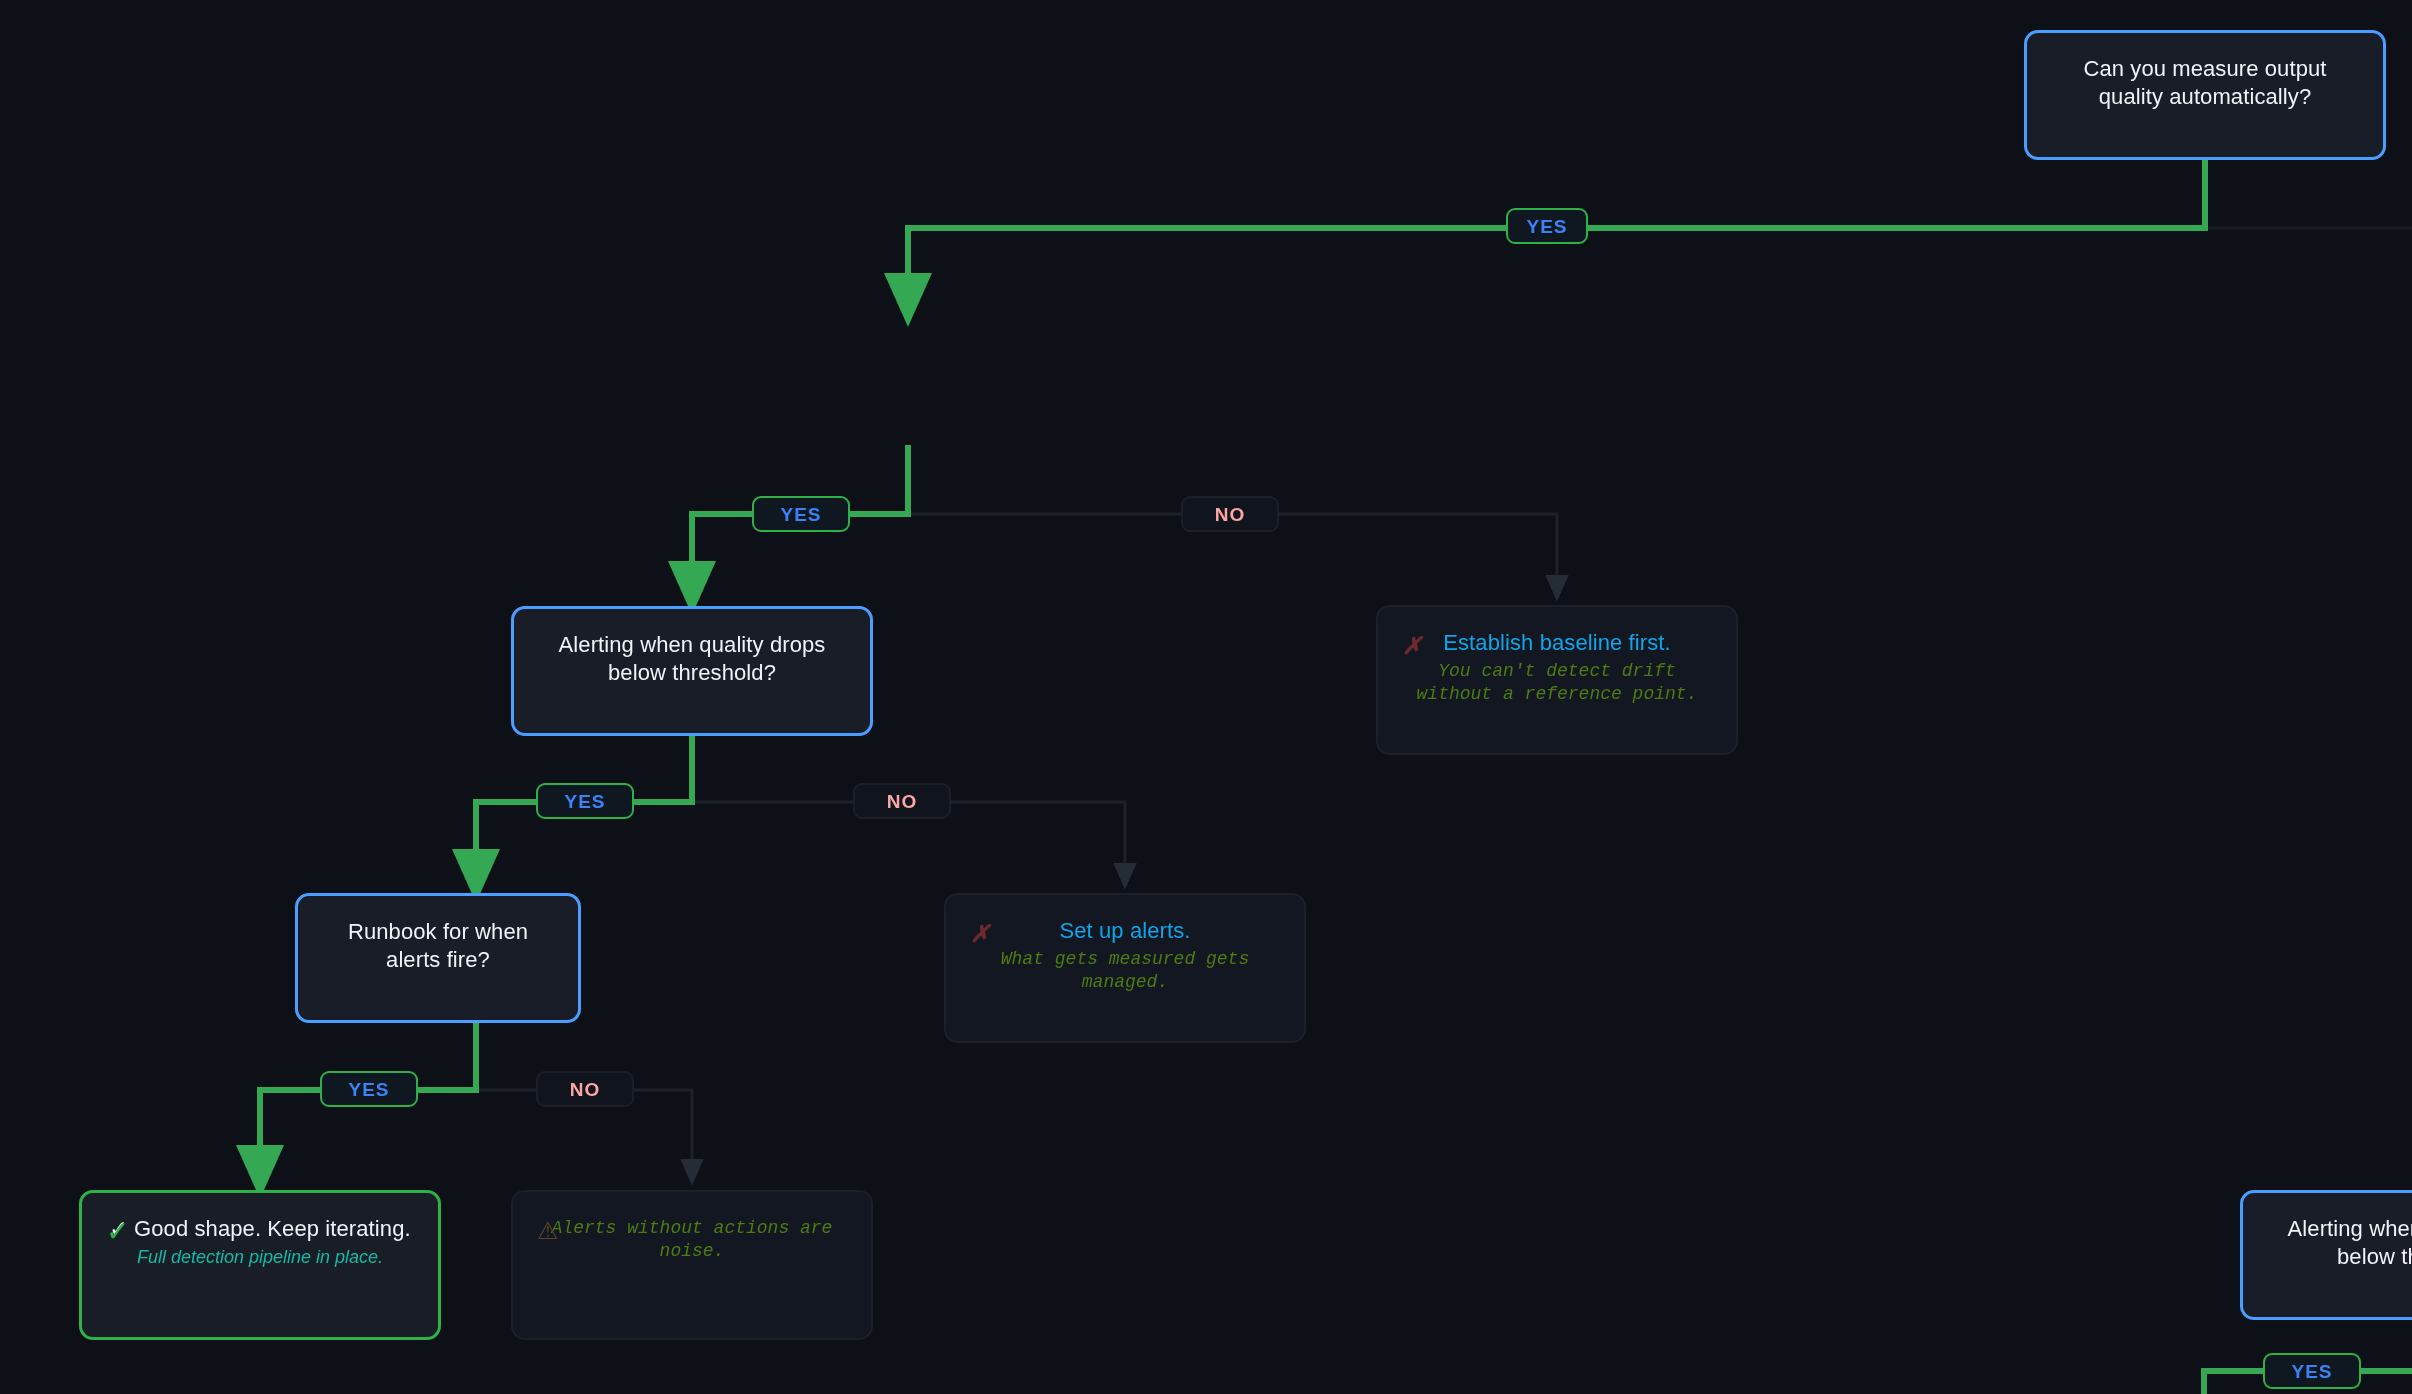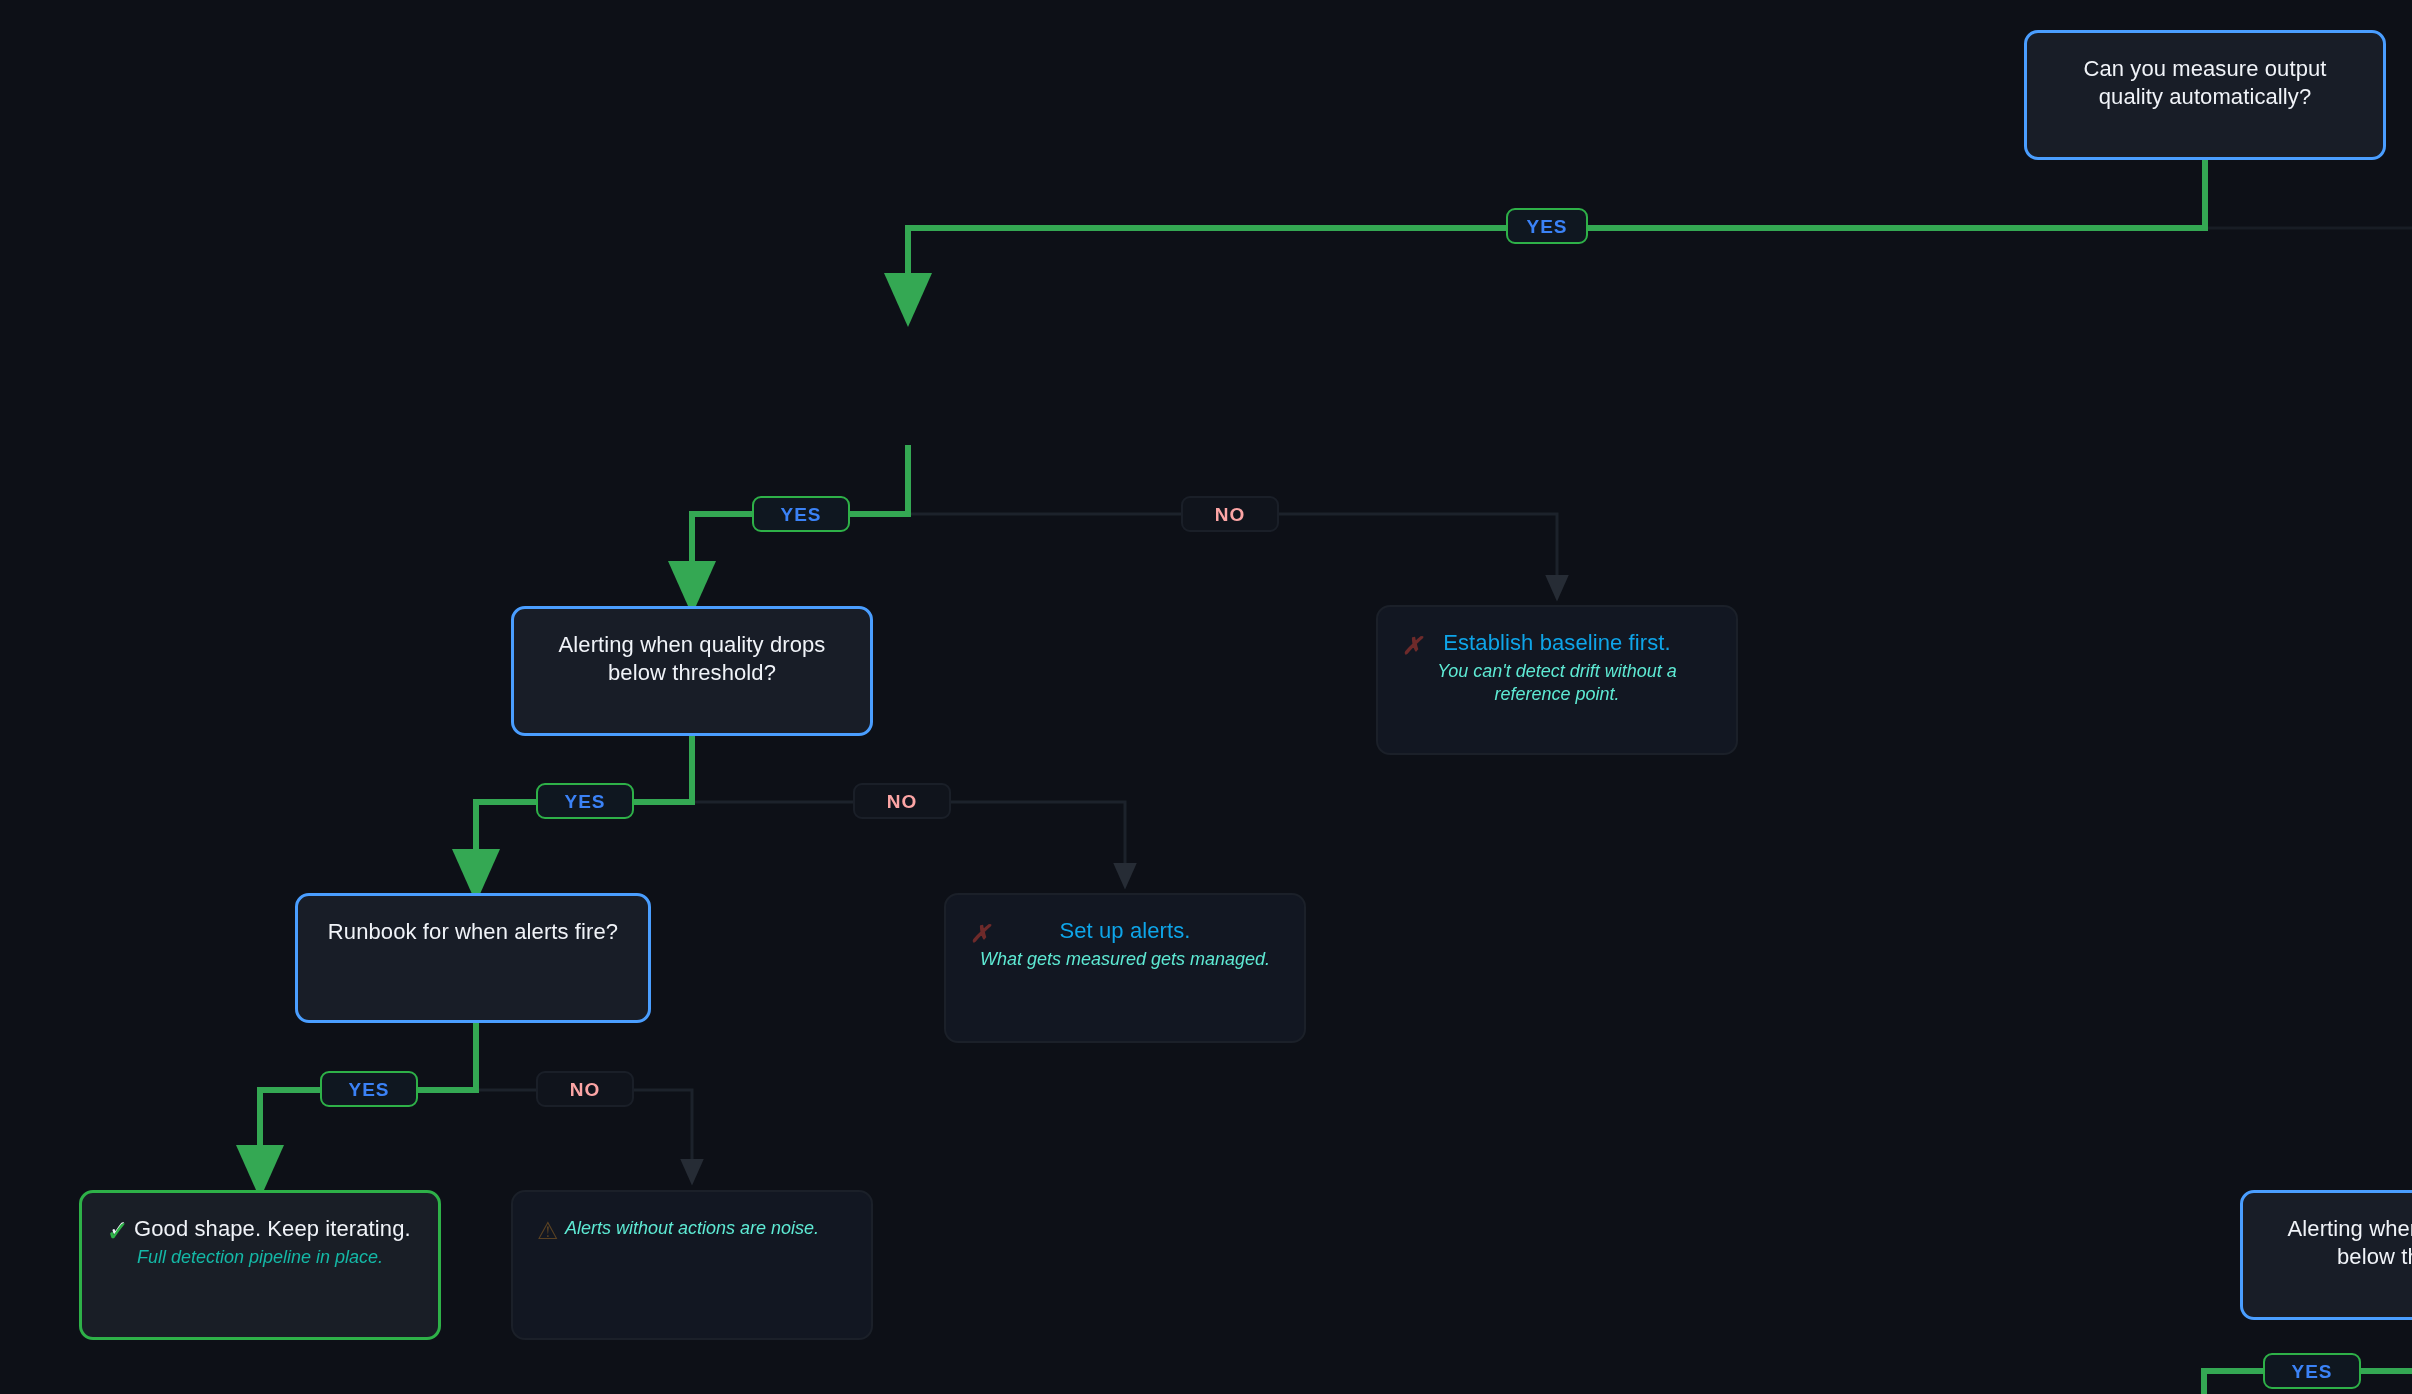--- a/index.html
+++ b/index.html
@@ -54,21 +54,22 @@
     color: #0ea5e9;
   }
   .node-sub {
     font-size: 18px;
     line-height: 23px;
     color: #14b8a6;
     font-style: italic;
     margin-top: 3px;
   }
   .node.dim .node-sub {
-    color: #5eead4;
+    color: #4d7c0f;
+    font-family: Liberation Mono, monospace;
   }
   .node-icon {
     position: absolute;
     left: 24px;
     top: 26px;
     font-size: 26px;
     line-height: 26px;
   }
   .icon-check  { color: #2eb148; font-size: 28px; }
   .icon-cross  { color: #6e2a2a; font-size: 24px; font-weight: bold; font-style: italic; }
@@ -164,21 +165,21 @@
   <div class="node question" style="left:511px; top:606px; width:362px; height:130px;">
     <div class="node-title">Alerting when quality drops below threshold?</div>
   </div>
 
   <div class="node dim" style="left:944px; top:893px; width:362px; height:150px;">
     <span class="node-icon icon-cross">✗</span>
     <div class="node-title">Set up alerts.</div>
     <div class="node-sub">What gets measured gets managed.</div>
   </div>
 
-  <div class="node question" style="left:295px; top:893px; width:356px; height:130px;">
+  <div class="node question" style="left:295px; top:893px; width:286px; height:130px;">
     <div class="node-title">Runbook for when alerts fire?</div>
   </div>
 
   <div class="node dim" style="left:511px; top:1190px; width:362px; height:150px;">
     <span class="node-icon icon-warn">⚠</span>
     <div class="node-sub">Alerts without actions are noise.</div>
   </div>
 
   <div class="node success" style="left:79px; top:1190px; width:362px; height:150px;">
     <span class="node-icon icon-check">✓</span>

